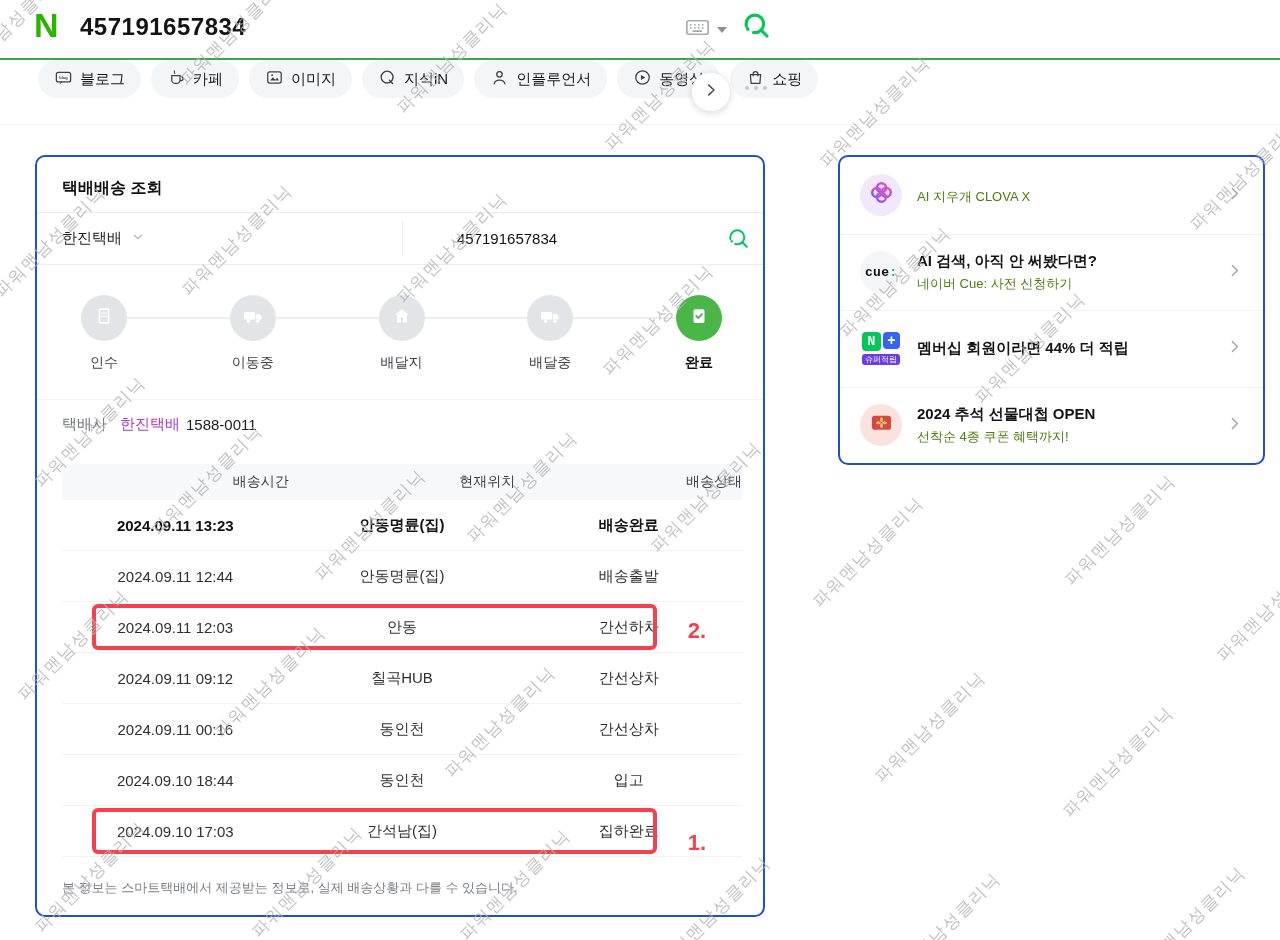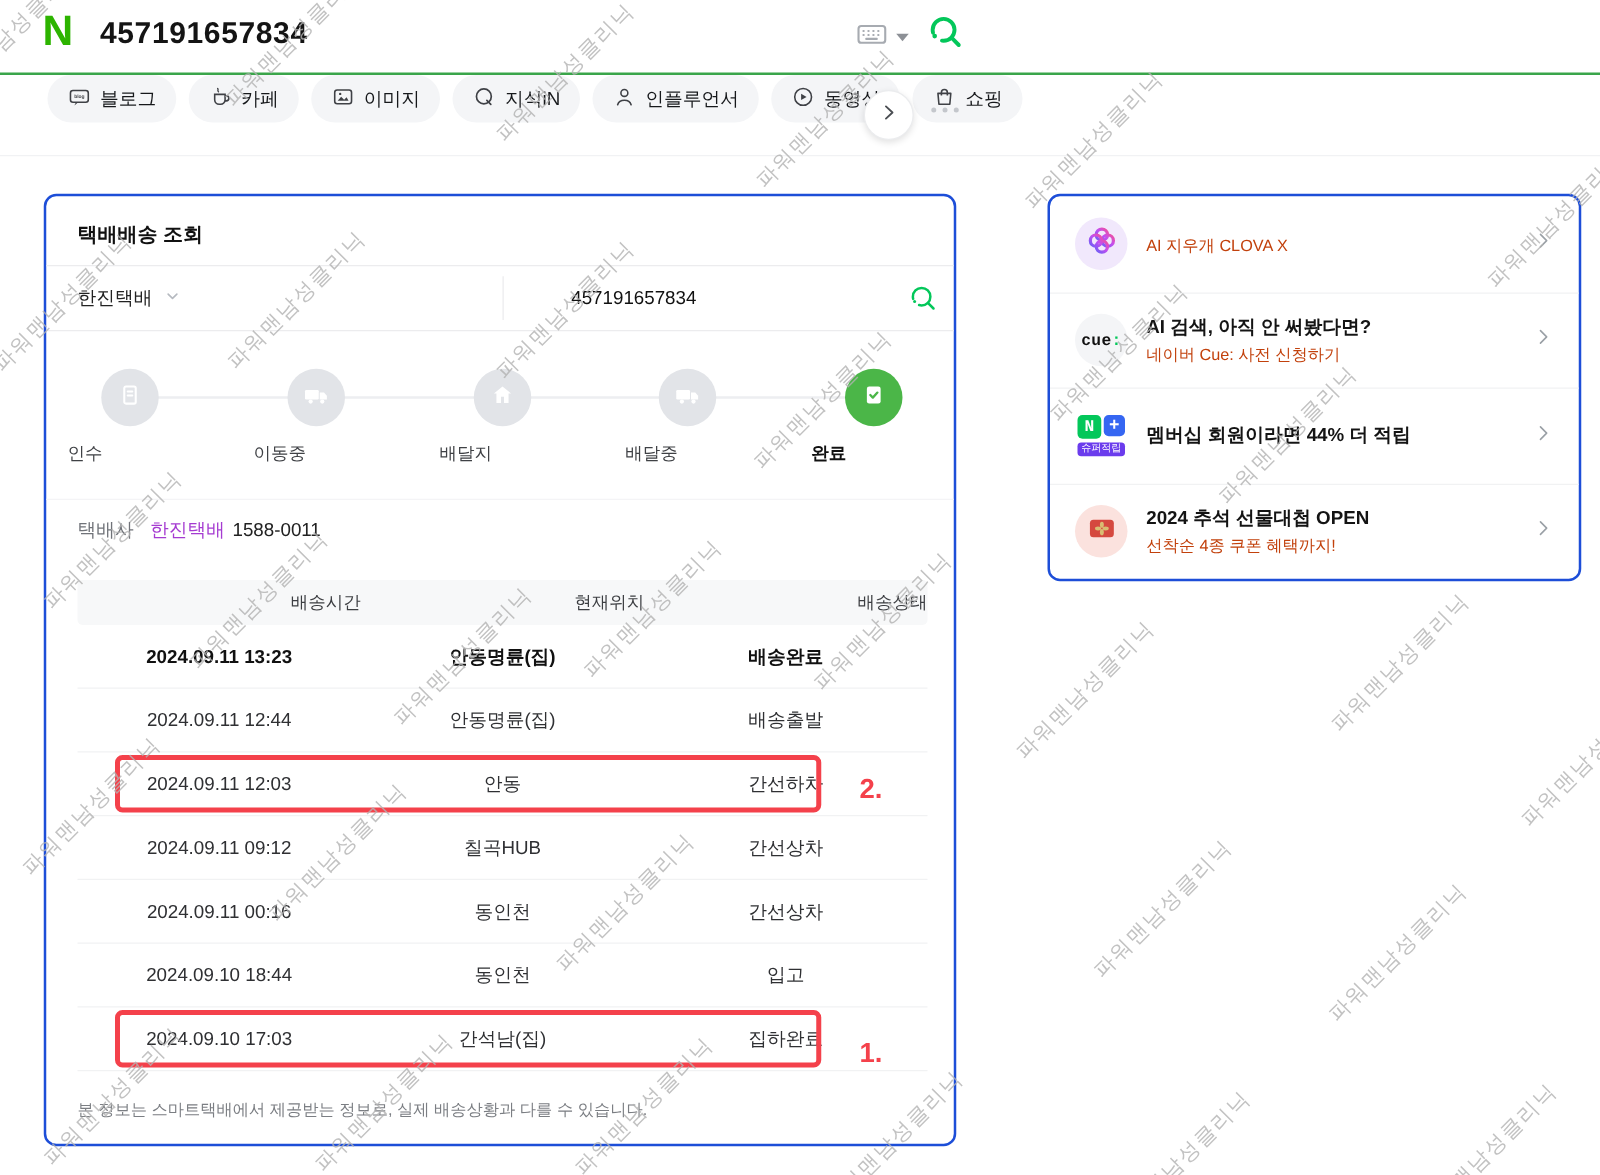--- a/index.html
+++ b/index.html
@@ -33,21 +33,21 @@
   .tc-title{position:absolute;left:25px;top:21px;font-size:16px;font-weight:700;color:#111;}
   .hline{position:absolute;left:0;width:100%;height:1px;background:#ececee;}
   .qrow{position:absolute;left:0;top:56px;width:100%;height:51px;}
   .vdiv{position:absolute;left:365px;top:8px;height:35px;width:1px;background:#ececee;}
   .sel{position:absolute;left:25px;top:0;height:51px;display:flex;align-items:center;gap:9px;font-size:15px;color:#222;cursor:pointer;}
   .tval{position:absolute;left:420px;top:0;height:51px;display:flex;align-items:center;font-size:15px;color:#111;cursor:text;}
   .csearch{position:absolute;left:690px;top:14px;cursor:pointer;}
 
   .steps{position:absolute;left:0;top:107px;width:100%;height:135px;}
   .conn{position:absolute;left:67px;top:53px;width:595px;height:2px;background:#edeef1;}
-  .step{position:absolute;top:31px;width:100px;}
+  .step{position:absolute;top:31px;width:100px;text-align:center;}
   .circ{width:46px;height:46px;border-radius:50%;background:#e2e4e8;margin:0 auto;display:flex;align-items:center;justify-content:center;}
   .step.active .circ{background:#4bb648;}
   .slab{margin-top:13px;font-size:14px;color:#3f4145;}
   .step.active .slab{font-weight:700;color:#111;}
 
   .courier{position:absolute;left:25px;top:252px;height:30px;display:flex;align-items:center;font-size:15px;}
   .c-lab{color:#707379;}
   .c-name{color:#a53bd1;margin-left:13px;cursor:pointer;}
   .c-tel{color:#222;margin-left:6px;}
 
@@ -65,21 +65,21 @@
   
   .sitem{position:relative;height:76.5px;display:flex;align-items:center;padding:0 20px;cursor:pointer;box-sizing:border-box;}
   .sitem + .sitem{border-top:1px solid #f1f2f3;}
   .sicon{width:42px;height:42px;border-radius:50%;display:flex;align-items:center;justify-content:center;flex:none;font-family:Liberation Mono, monospace;}
   .ic-clova{background:#f1e8fc;}
   .ic-cue{background:#f4f5f7;}
   .ic-gift{background:#fbe2de;}
   .ic-mem{background:transparent;}
   .stxt{margin-left:15px;flex:1;min-width:0;}
   .stitle{font-size:15px;font-weight:700;color:#141414;white-space:nowrap;}
-  .ssub{margin-top:4px;font-size:13px;color:#c2410c;white-space:nowrap;}
+  .ssub{margin-top:4px;font-size:13px;color:#4d7c0f;white-space:nowrap;}
   .schev{flex:none;margin-left:8px;}
 
   .cue-t{font-size:13px;font-weight:800;color:#111;letter-spacing:.3px;}
   .cue-c{font-size:13px;font-weight:800;color:#03c75a;}
   .mem{width:46px;text-align:center;}
   .mem-top{display:flex;gap:2px;justify-content:center;align-items:flex-start;}
   .mem-n{width:19px;height:19px;background:#03c75a;color:#fff;border-radius:4px;font-size:13px;font-weight:800;
          display:flex;align-items:center;justify-content:center;}
   .mem-p{width:17px;height:17px;background:#3566f2;color:#fff;border-radius:4px;font-size:14px;font-weight:800;
          display:flex;align-items:center;justify-content:center;}

